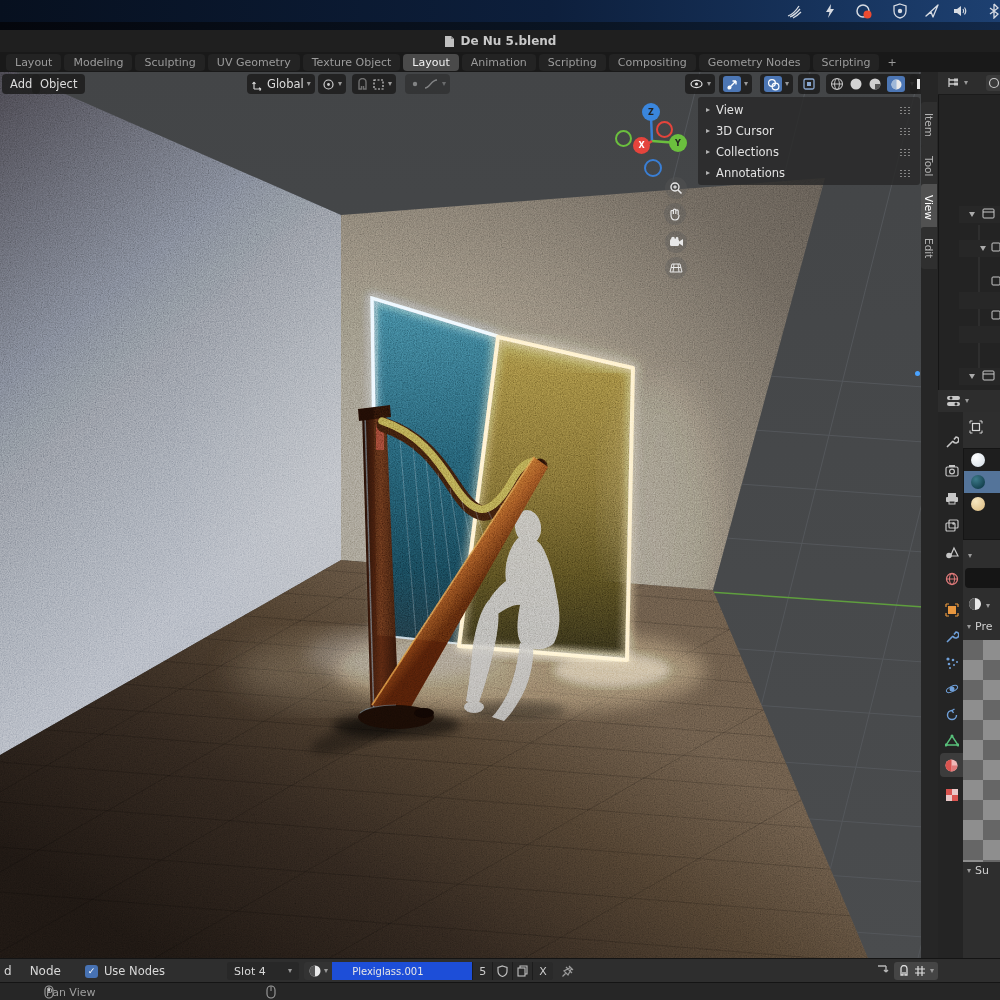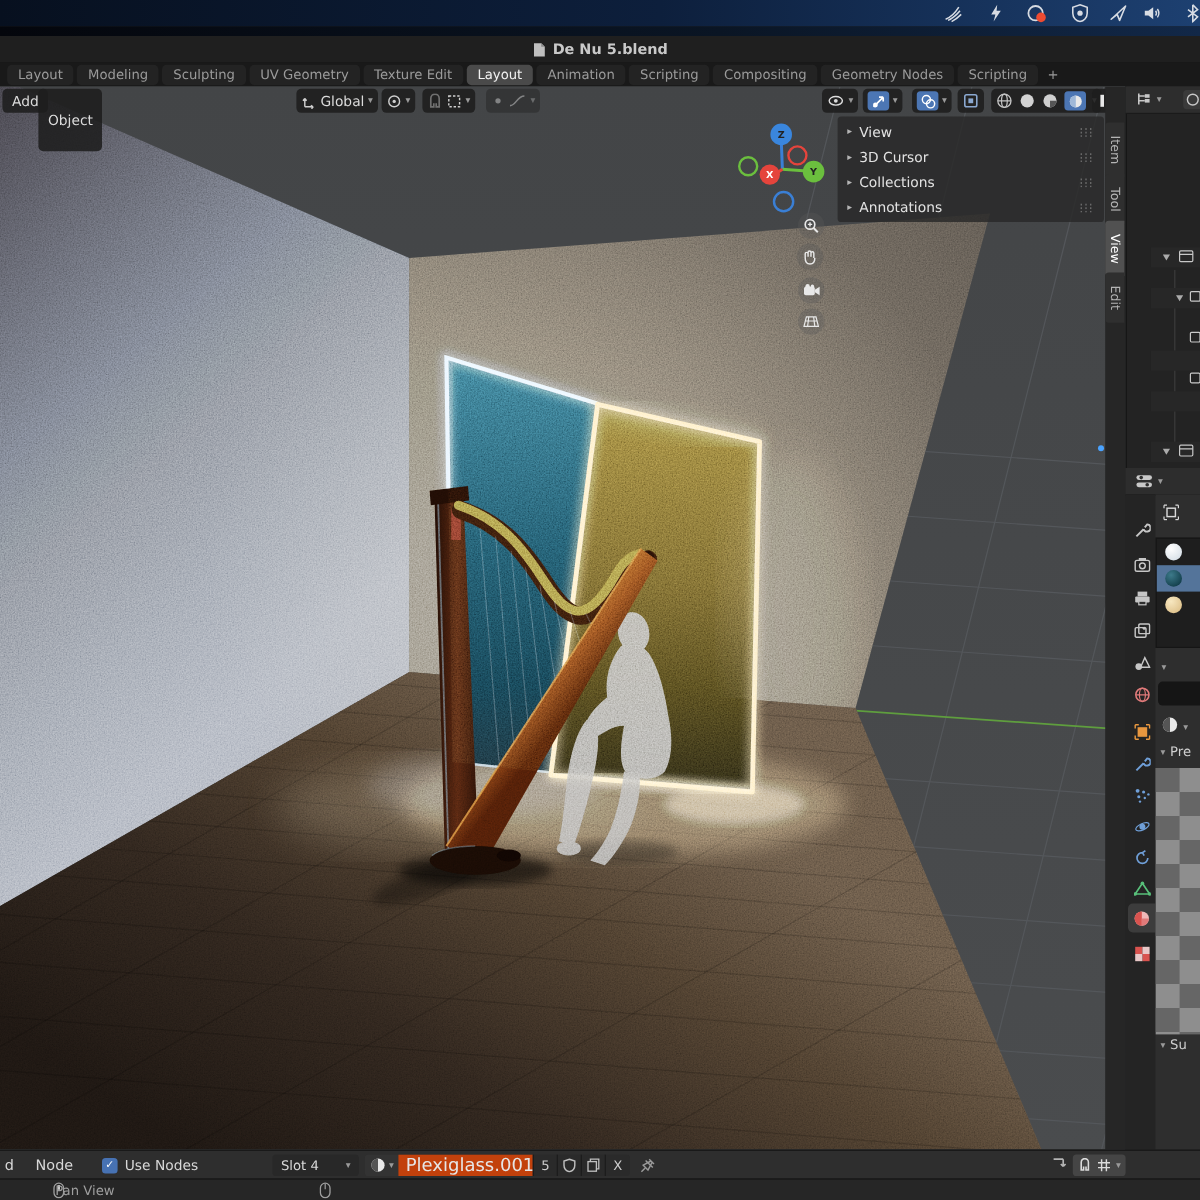--- a/index.html
+++ b/index.html
@@ -131,21 +131,21 @@
       </span>
     <span class="t">De Nu 5.blend</span>
   </div>
 </div>
 
 <div class="abs" id="tabsbar">
   <span class="wtab">Layout</span>
   <span class="wtab">Modeling</span>
   <span class="wtab">Sculpting</span>
   <span class="wtab">UV Geometry</span>
-  <span class="wtab">Texture Edit</span>
+  <span class="wtab">Texture Object</span>
   <span class="wtab active">Layout</span>
   <span class="wtab">Animation</span>
   <span class="wtab">Scripting</span>
   <span class="wtab">Compositing</span>
   <span class="wtab">Geometry Nodes</span>
   <span class="wtab">Scripting</span>
   <span class="wtab plus">+</span>
 </div>
 
 <div class="abs" id="viewport">
@@ -342,21 +342,21 @@
       <path d="M360,641 A38,12 0 0,1 396,633" stroke="#7e98ab" stroke-width="1.2" fill="none" opacity=".4"></path>
     </g>
 
     <rect width="938" height="886" filter="url(#grain)" clip-path="url(#cpRoom)" opacity=".5" style="mix-blend-mode:overlay"></rect>
     <rect width="938" height="886" filter="url(#grain)" clip-path="url(#cpPanes)" opacity=".45" style="mix-blend-mode:soft-light"></rect>
   </svg>
 
   <div class="vgrp" style="left:2px;padding:0 8px">
       <span>Add</span>
     </div>
-  <div class="vgrp" style="left:32px;padding:16px 8px">
+  <div class="vgrp" style="left:32px;padding:0 8px">
       <span>Object</span>
     </div>
   <div class="vgrp" style="left:247px">
     <span>
         <svg width="13" height="13">
           <path d="M3,11 V4 M3,11 H10 M3,4 L1.5,6 M3,4 L4.5,6 M10,11 L8,9.8 M10,11 L8.6,12.6" stroke="#cfcfcf" stroke-width="1.2" fill="none"></path>
         </svg>
       </span>
     <span>Global</span>
       <span class="carj">▾</span>
@@ -748,21 +748,21 @@
       <span class="carj">▾</span>
     </span>
   <div class="fldgrp" style="margin-left:5px">
     <div style="background:#333;padding:0 4px;gap:2px">
       <svg width="14" height="14">
           <circle cx="7" cy="7" r="5.5" fill="#e9e9e9"></circle>
           <path d="M7,1.5 A5.5,5.5 0 0 0 7,12.5 Z" fill="#555"></path>
         </svg>
       <span class="carj">▾</span>
       </div>
-    <div style="background:#c2410c;width:100px;padding:0 6px;font-size:15px;color:#e6e6e6">
+    <div style="background:#1d4ed8;width:100px;padding:0 20px;font-size:10px;color:#e6e6e6">
         <span>Plexiglass.001</span>
       </div>
     <div style="background:#2a2a2a;padding:0 6px;font-size:11px;color:#ccc;border-left:1px solid #1c1c1c">
         <span>5</span>
       </div>
     <div style="background:#2a2a2a;padding:0 4px;border-left:1px solid #1c1c1c">
       <svg width="11" height="12">
           <path d="M5.5,1 L10,2.5 V6 C10,9 8,10.8 5.5,11.5 C3,10.8 1,9 1,6 V2.5 Z" stroke="#c0c0c0" fill="none" stroke-width="1.2"></path>
         </svg>
       </div>

